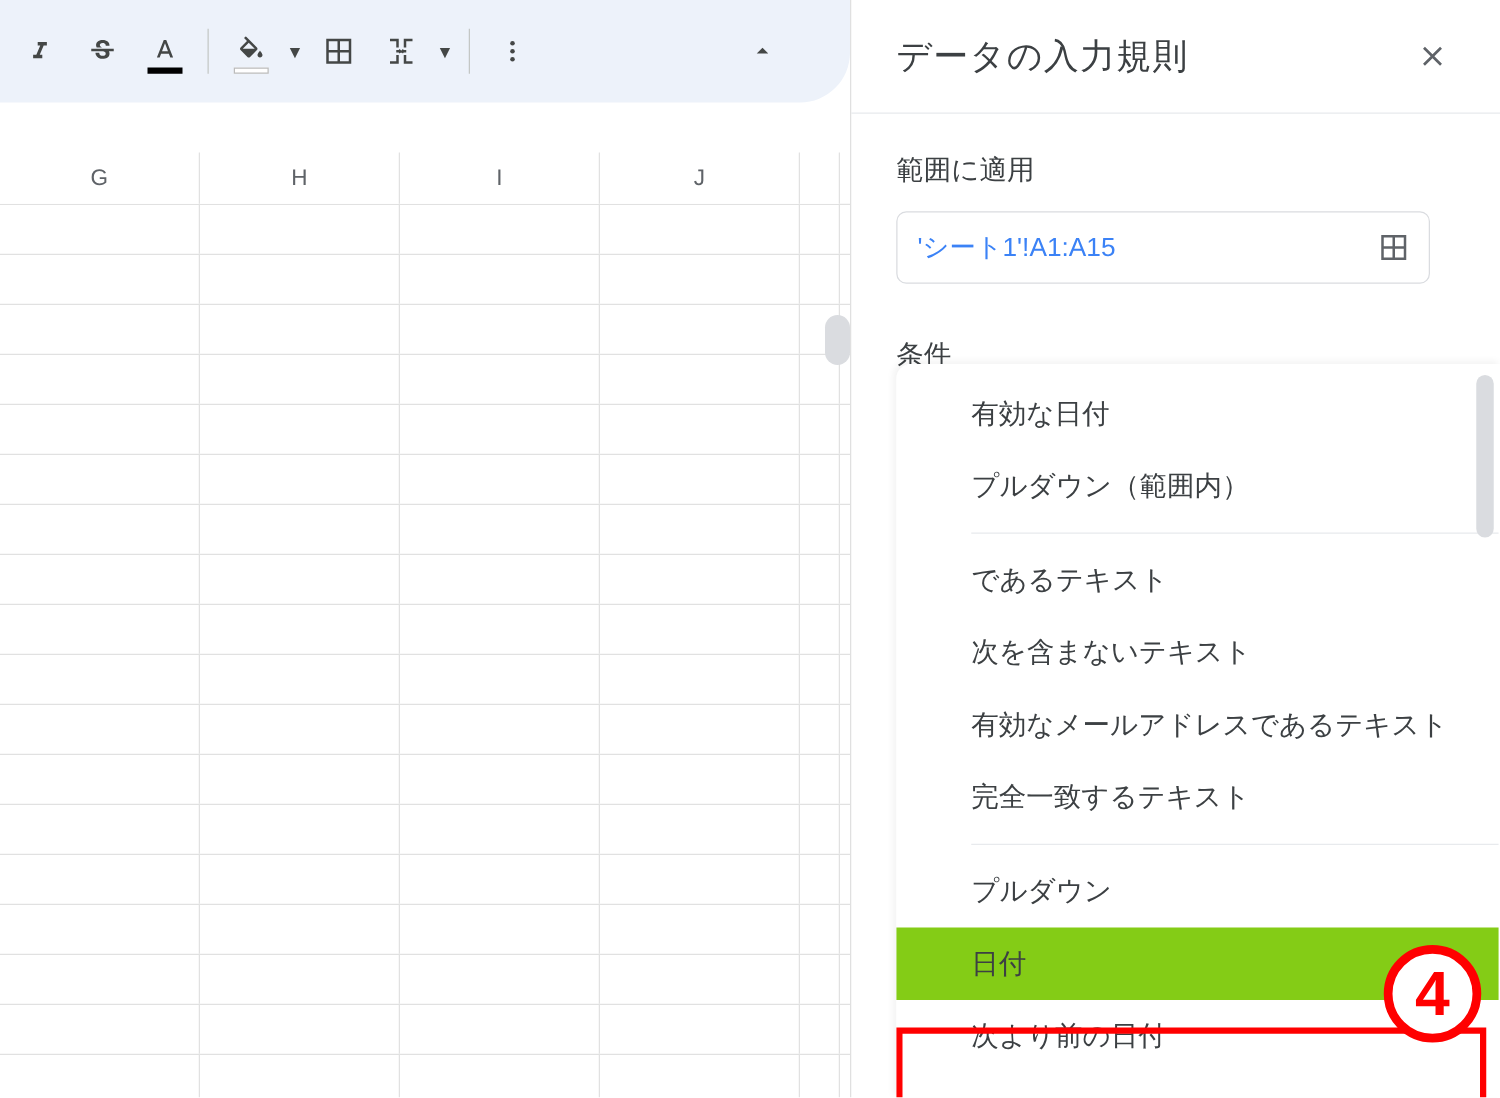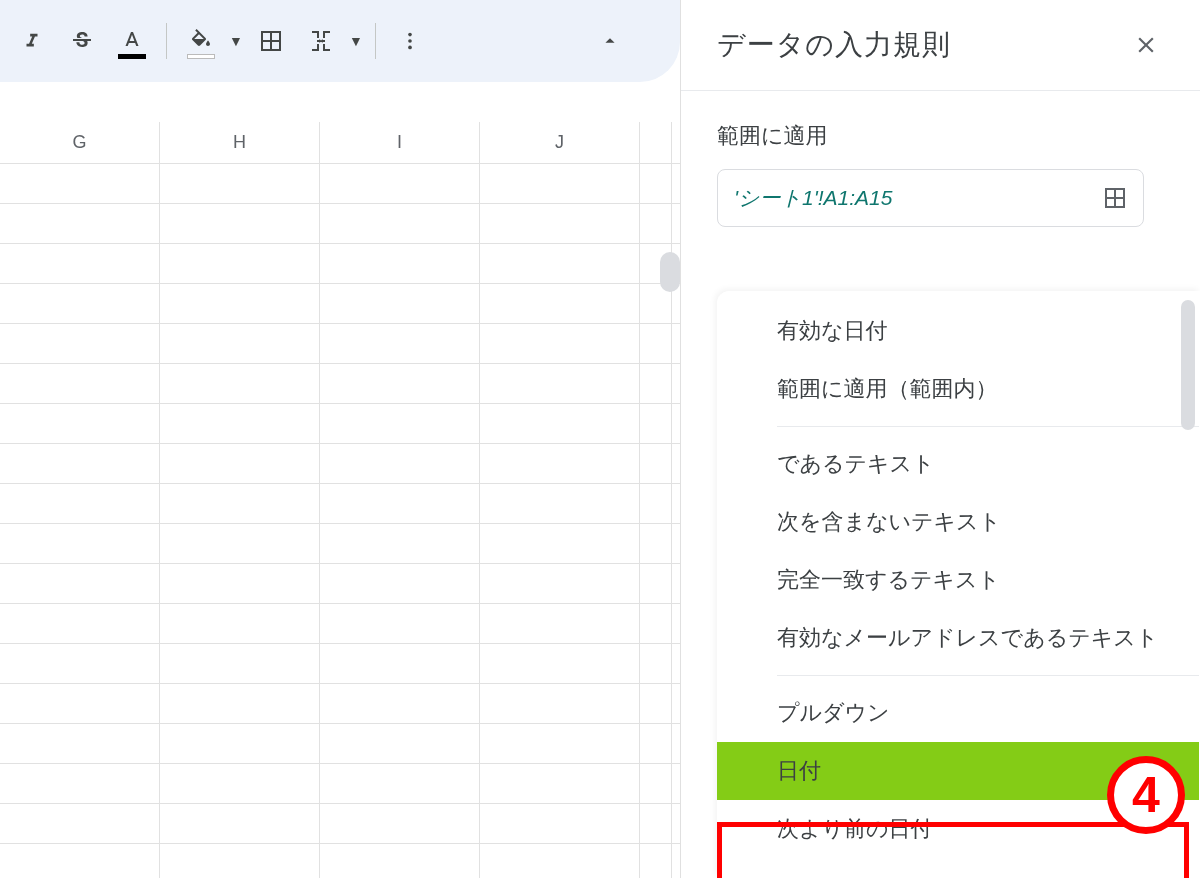--- a/index.html
+++ b/index.html
@@ -152,24 +152,23 @@
     border-radius: 8px;
     height: 58px;
     padding: 0 16px;
     margin-bottom: 42px;
   }
   .range-input input {
     flex: 1;
     border: none;
     outline: none;
     font-size: 21px;
-    color: #0f766e;
+    color: #3b82f6;
     background: transparent;
     font-family: inherit;
-    font-style: italic;
   }
   .range-grid-icon {
     color: #5f6368;
     display:flex;
     align-items:center;
   }
   
   .dropdown {
     position: absolute;
     left: 36px;
@@ -456,30 +455,31 @@
     <div class="range-input">
       <input type="text" value="'シート1'!A1:A15" style="">
       <span class="range-grid-icon">
         <svg width="24" height="24" viewBox="0 0 24 24" fill="none" stroke="currentColor" stroke-width="2">
             <rect x="3" y="3" width="18" height="18"></rect>
             <line x1="3" y1="12" x2="21" y2="12"></line>
             <line x1="12" y1="3" x2="12" y2="21"></line>
           </svg>
       </span>
     </div>
+    <div class="field-label">条件</div>
 
     <div class="dropdown">
       <div class="dropdown-inner">
         <div class="dd-item">有効な日付</div>
-        <div class="dd-item">範囲に適用（範囲内）</div>
+        <div class="dd-item">プルダウン（範囲内）</div>
         <div class="dd-divider"></div>
         <div class="dd-item">であるテキスト</div>
         <div class="dd-item">次を含まないテキスト</div>
+        <div class="dd-item">有効なメールアドレスであるテキスト</div>
         <div class="dd-item">完全一致するテキスト</div>
-        <div class="dd-item">有効なメールアドレスであるテキスト</div>
         <div class="dd-divider"></div>
         <div class="dd-item">プルダウン</div>
         <div class="dd-item selected">日付</div>
         <div class="dd-item">次より前の日付</div>
         <div class="dd-scrollbar"></div>
       </div>
 
       <div class="callout-box" style="left:0; right:10px; top:530px; height:64px;"></div>
       <div class="callout-badge" style="right:14px; top:464px;">
           <span>4</span>

